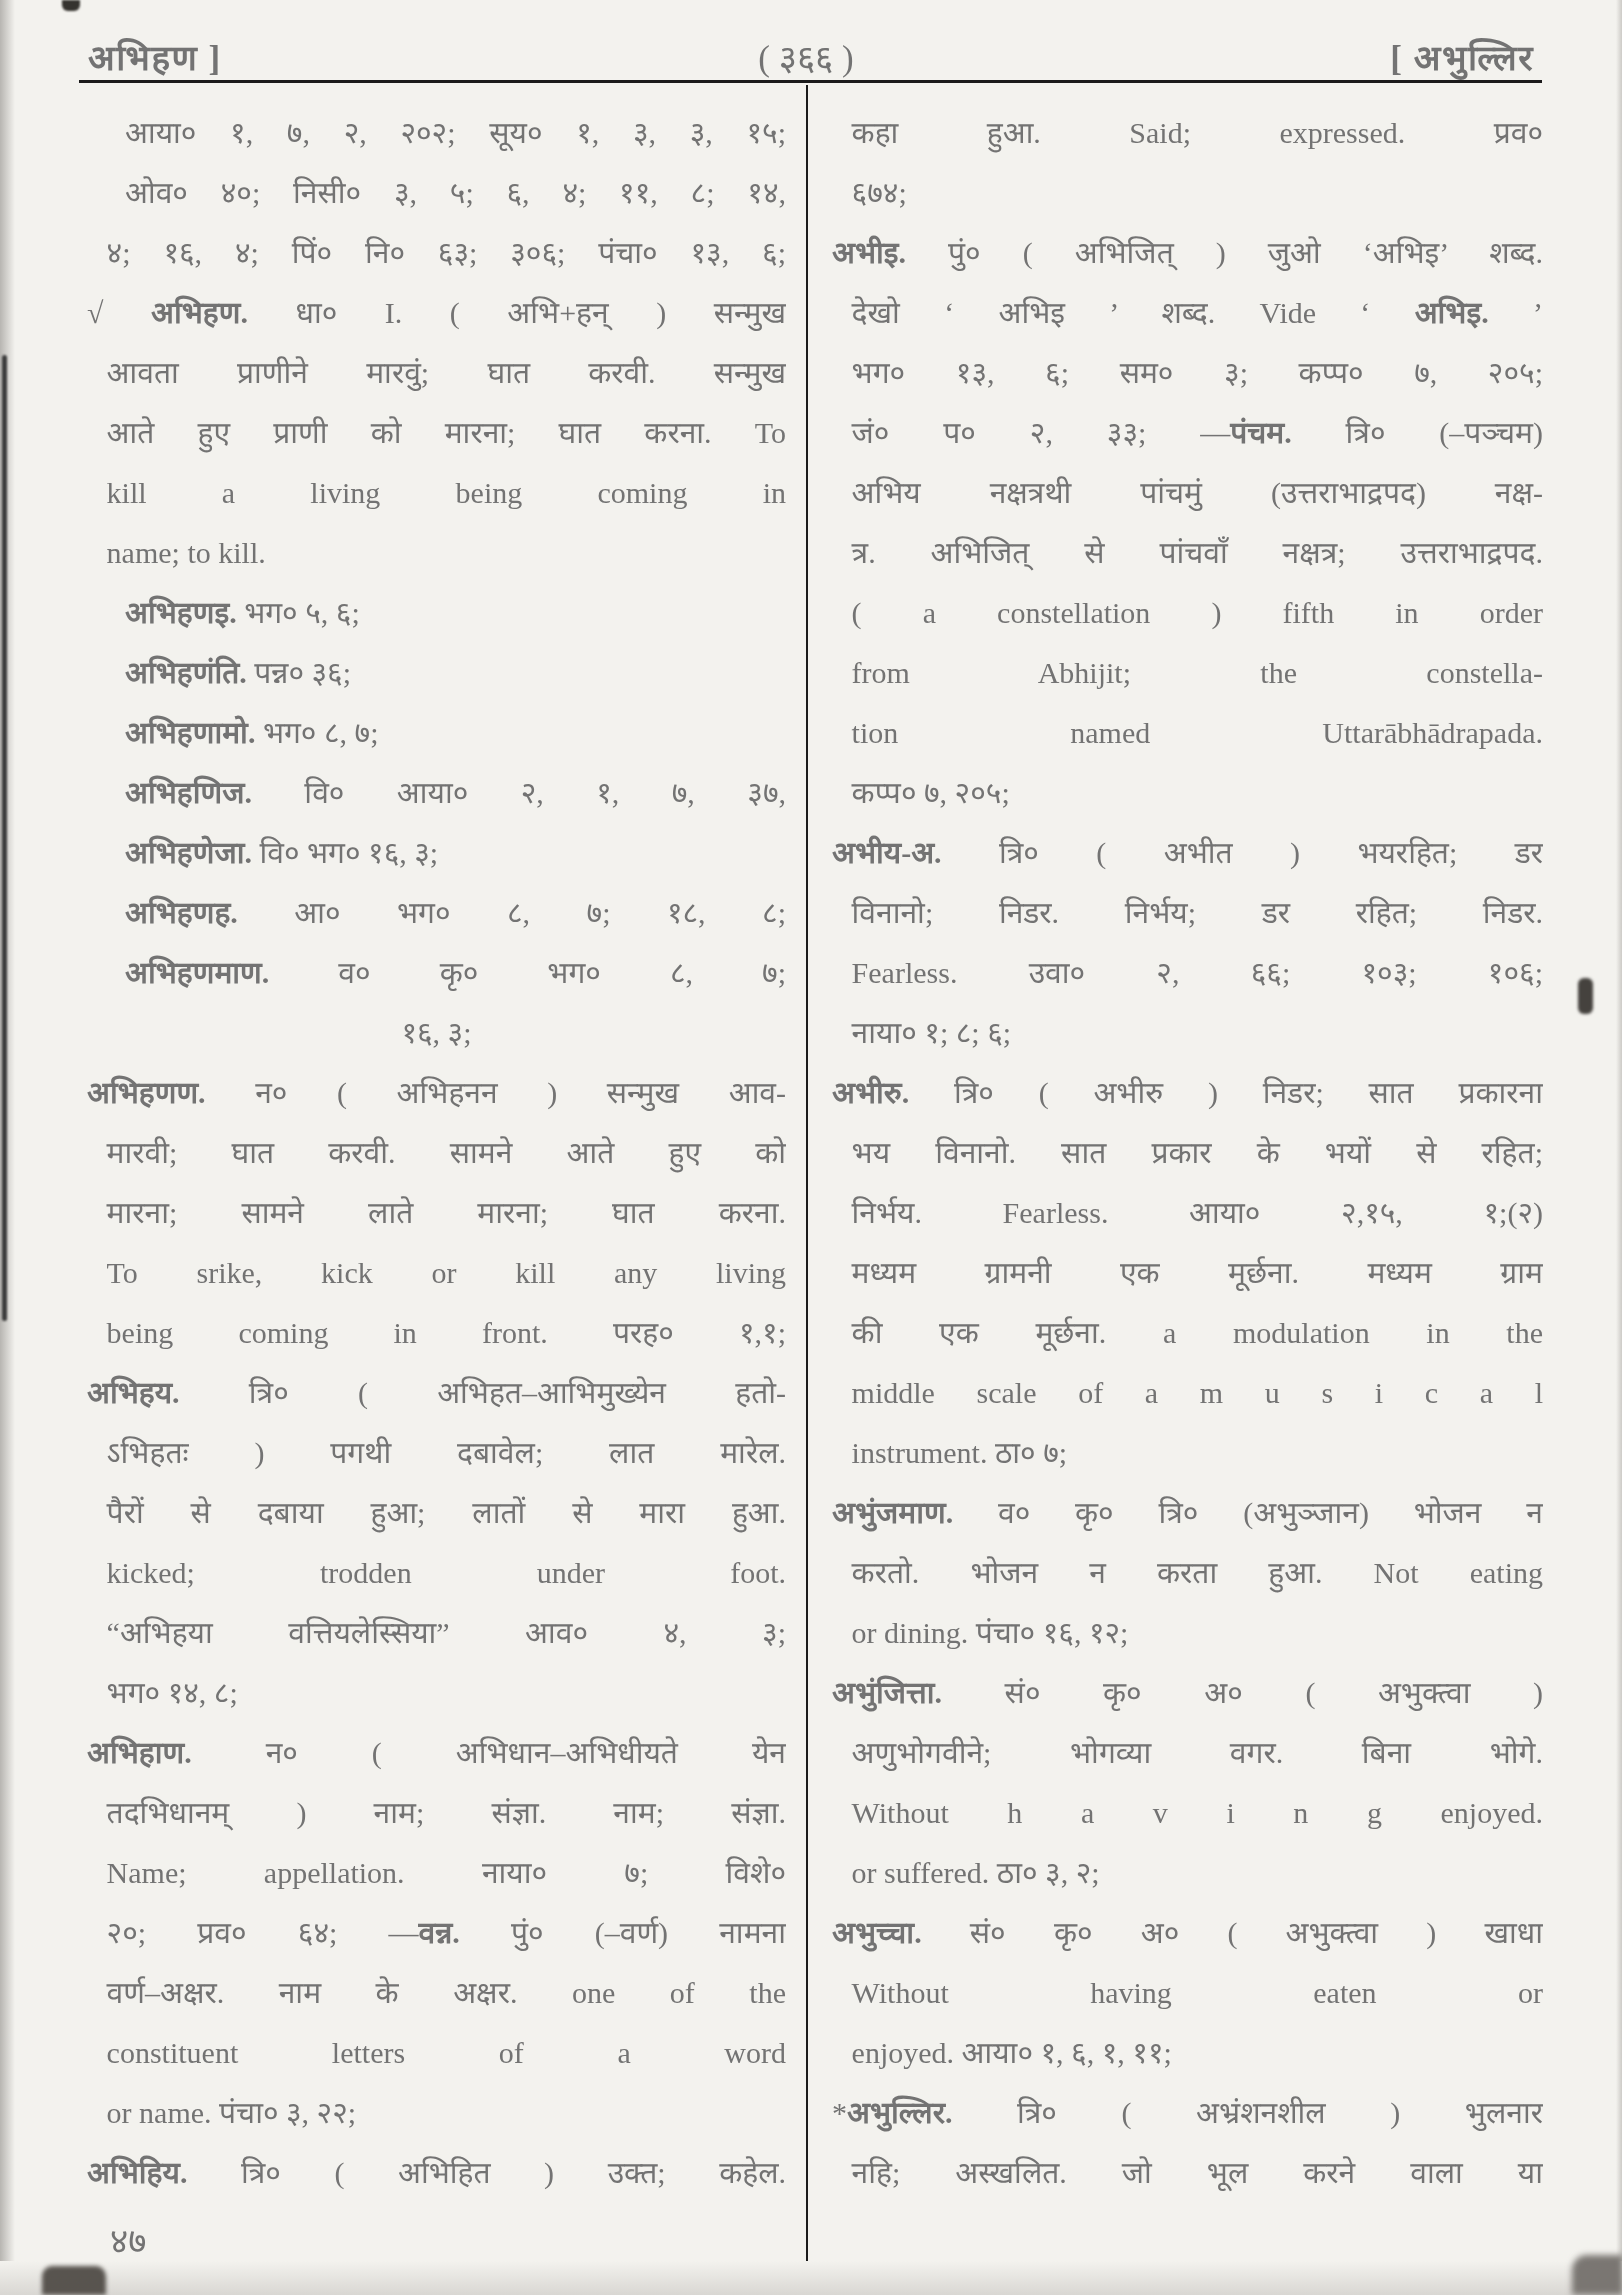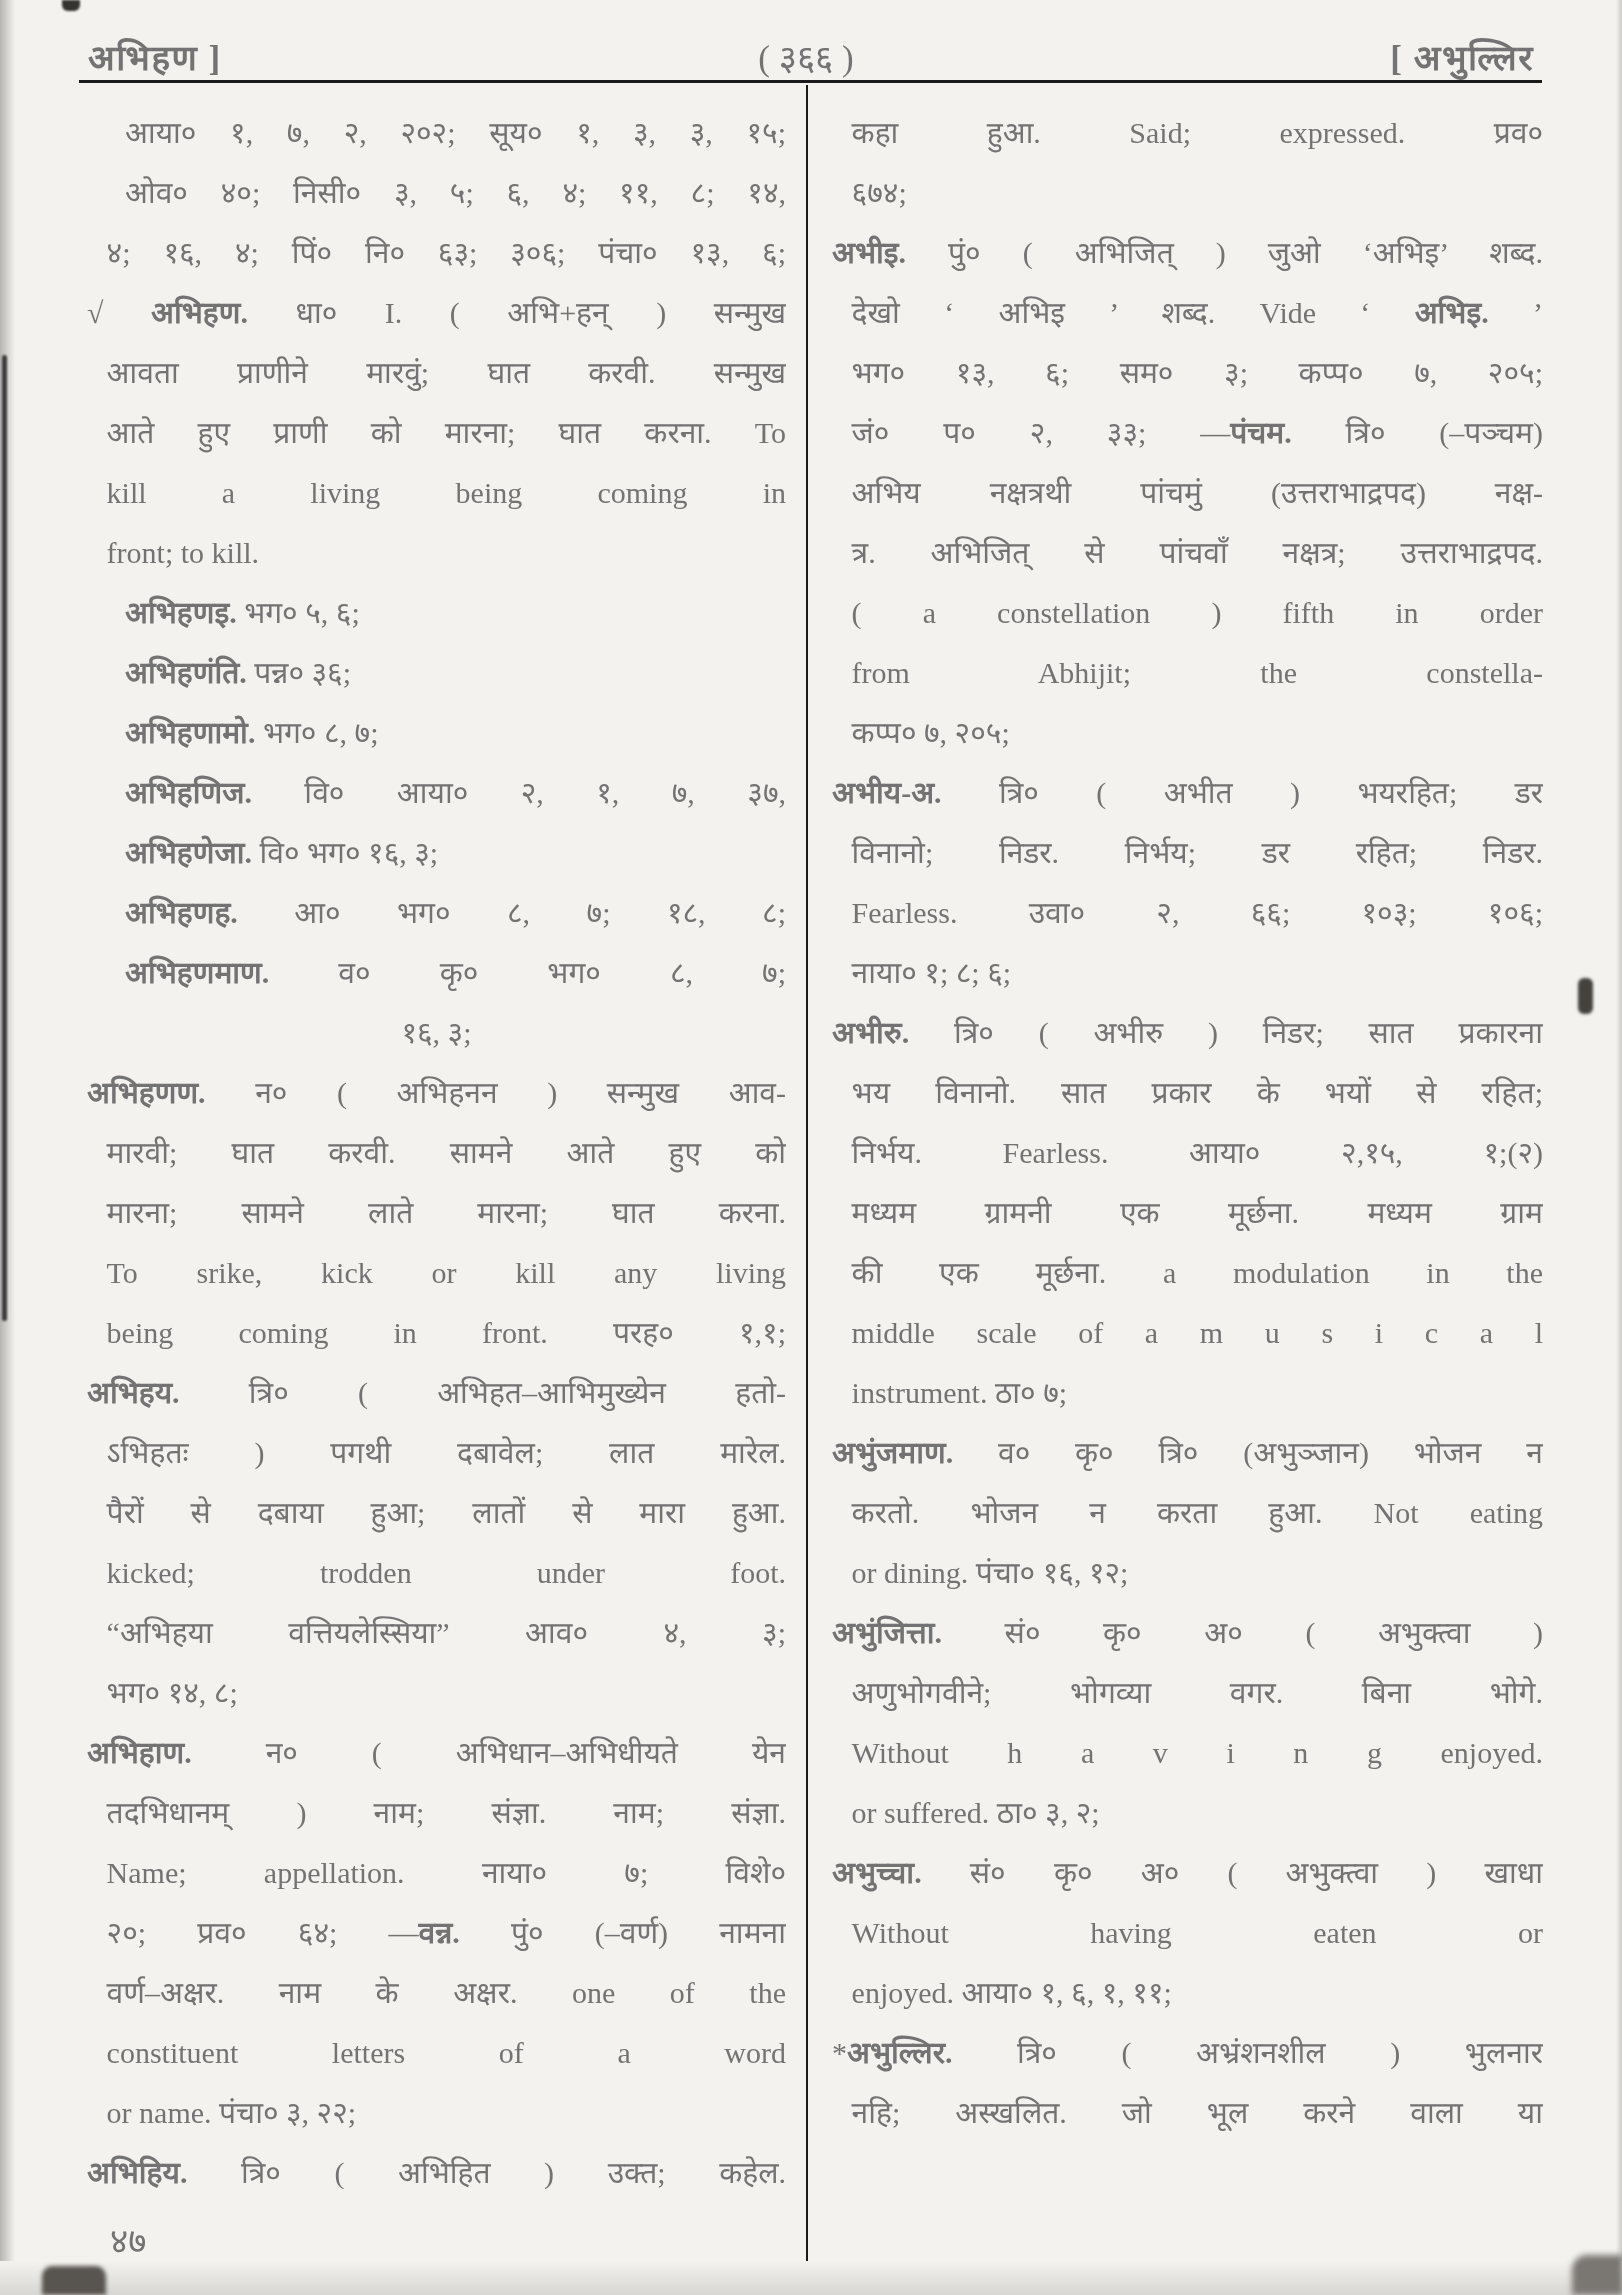--- a/index.html
+++ b/index.html
@@ -85,21 +85,21 @@
   <div class="vrule"></div>
 
   <div class="col col-left">
       <div class="line ind2 just"><span>आया० १, ७, २, २०२; सूय० १, ३, ३, १५;</span></div>
       <div class="line ind2 just"><span>ओव० ४०; निसी० ३, ५; ६, ४; ११, ८; १४,</span></div>
       <div class="line ind1 just"><span>४; १६, ४; पिं० नि० ६३; ३०६; पंचा० १३, ६;</span></div>
       <div class="line just"><span>√ </span><span class="bold">अभिहण.</span><span> धा० I. ( अभि+हन् ) सन्मुख</span></div>
       <div class="line ind1 just"><span>आवता प्राणीने मारवुं; घात करवी. सन्मुख</span></div>
       <div class="line ind1 just"><span>आते हुए प्राणी को मारना; घात करना. To</span></div>
       <div class="line ind1 just"><span>kill a living being coming in</span></div>
-      <div class="line ind1"><span>front; to kill.</span></div>
+      <div class="line ind1"><span>name; to kill.</span></div>
       <div class="line ind2"><span class="bold">अभिहणइ.</span><span> भग० ५, ६;</span></div>
       <div class="line ind2"><span class="bold">अभिहणंति.</span><span> पन्न० ३६;</span></div>
       <div class="line ind2"><span class="bold">अभिहणामो.</span><span> भग० ८, ७;</span></div>
       <div class="line ind2 just"><span class="bold">अभिहणिज.</span><span> वि० आया० २, १, ७, ३७,</span></div>
       <div class="line ind2"><span class="bold">अभिहणेजा.</span><span> वि० भग० १६, ३;</span></div>
       <div class="line ind2 just"><span class="bold">अभिहणह.</span><span> आ० भग० ८, ७; १८, ८;</span></div>
       <div class="line ind2 just"><span class="bold">अभिहणमाण.</span><span> व० कृ० भग० ८, ७;</span></div>
       <div class="line center"><span>१६, ३;</span></div>
       <div class="line just"><span class="bold">अभिहणण.</span><span> न० ( अभिहनन ) सन्मुख आव-</span></div>
       <div class="line ind1 just"><span>मारवी; घात करवी. सामने आते हुए को</span></div>
@@ -125,20 +125,21 @@
       <div class="line ind1 just"><span>कहा हुआ.  Said;  expressed.  प्रव०</span></div>
       <div class="line ind1"><span>६७४;</span></div>
       <div class="line just"><span class="bold">अभीइ.</span><span> पुं० ( अभिजित् ) जुओ ‘अभिइ’ शब्द.</span></div>
       <div class="line ind1 just"><span>देखो ‘ अभिइ ’ शब्द.  Vide ‘ </span><span class="bold">अभिइ.</span><span> ’</span></div>
       <div class="line ind1 just"><span>भग० १३, ६; सम० ३; कप्प० ७, २०५;</span></div>
       <div class="line ind1 just"><span>जं० प० २, ३३; —</span><span class="bold">पंचम.</span><span> त्रि० (–पञ्चम)</span></div>
       <div class="line ind1 just"><span>अभिय नक्षत्रथी पांचमुं (उत्तराभाद्रपद) नक्ष-</span></div>
       <div class="line ind1 just"><span>त्र. अभिजित् से पांचवाँ  नक्षत्र; उत्तराभाद्रपद.</span></div>
       <div class="line ind1 just"><span>( a constellation ) fifth in order</span></div>
       <div class="line ind1 just"><span>from  Abhijit;  the  constella-</span></div>
+      <div class="line ind1 just"><span>tion named Uttarābhādrapada.</span></div>
       <div class="line ind1"><span>कप्प० ७, २०५;</span></div>
       <div class="line just"><span class="bold">अभीय-अ.</span><span> त्रि० ( अभीत ) भयरहित; डर</span></div>
       <div class="line ind1 just"><span>विनानो; निडर. निर्भय; डर रहित; निडर.</span></div>
       <div class="line ind1 just"><span>Fearless. उवा० २, ६६; १०३; १०६;</span></div>
       <div class="line ind1"><span>नाया० १; ८; ६;</span></div>
       <div class="line just"><span class="bold">अभीरु.</span><span> त्रि० ( अभीरु ) निडर; सात प्रकारना</span></div>
       <div class="line ind1 just"><span>भय विनानो. सात प्रकार के भयों से रहित;</span></div>
       <div class="line ind1 just"><span>निर्भय. Fearless. आया० २,१५, १;(२)</span></div>
       <div class="line ind1 just"><span>मध्यम ग्रामनी एक मूर्छना. मध्यम ग्राम</span></div>
       <div class="line ind1 just"><span>की एक मूर्छना. a modulation in the</span></div>

